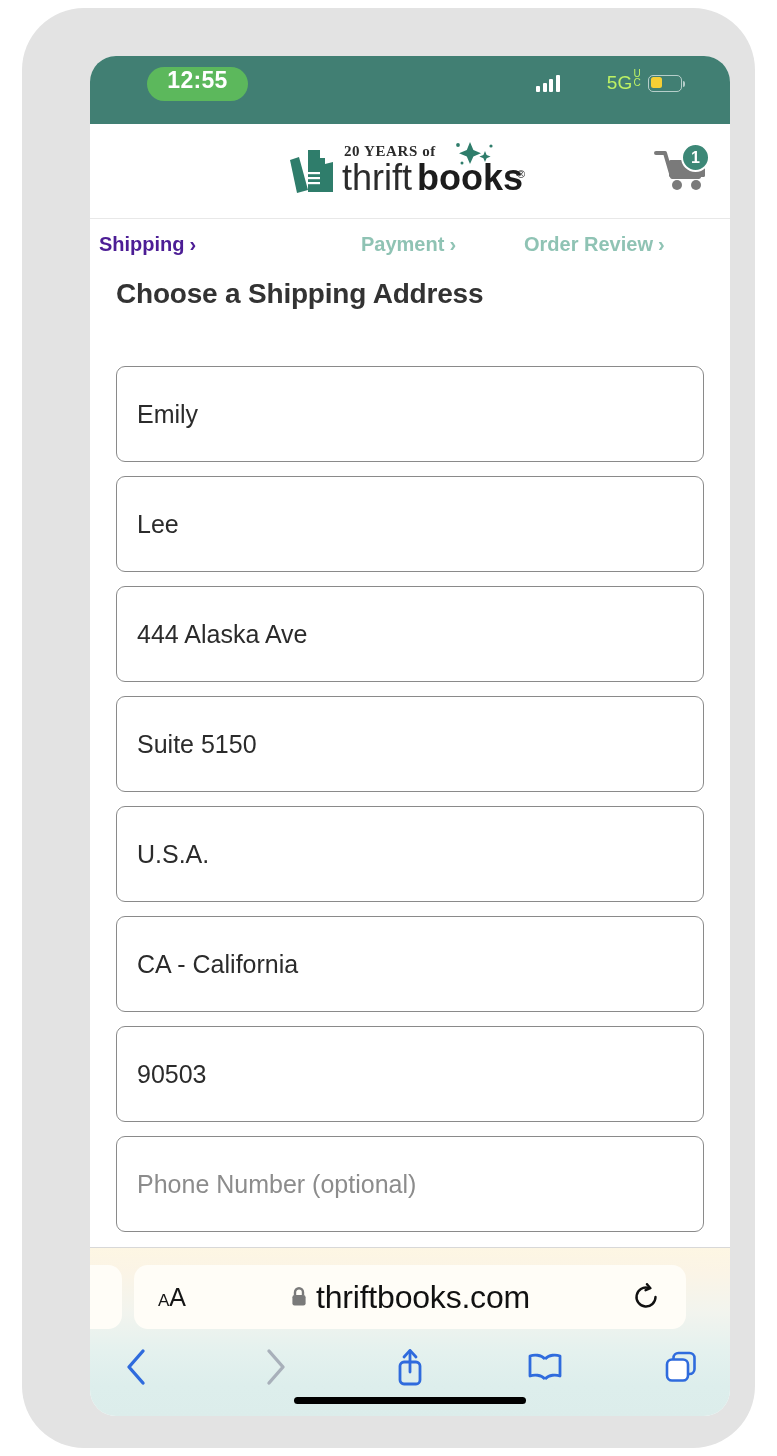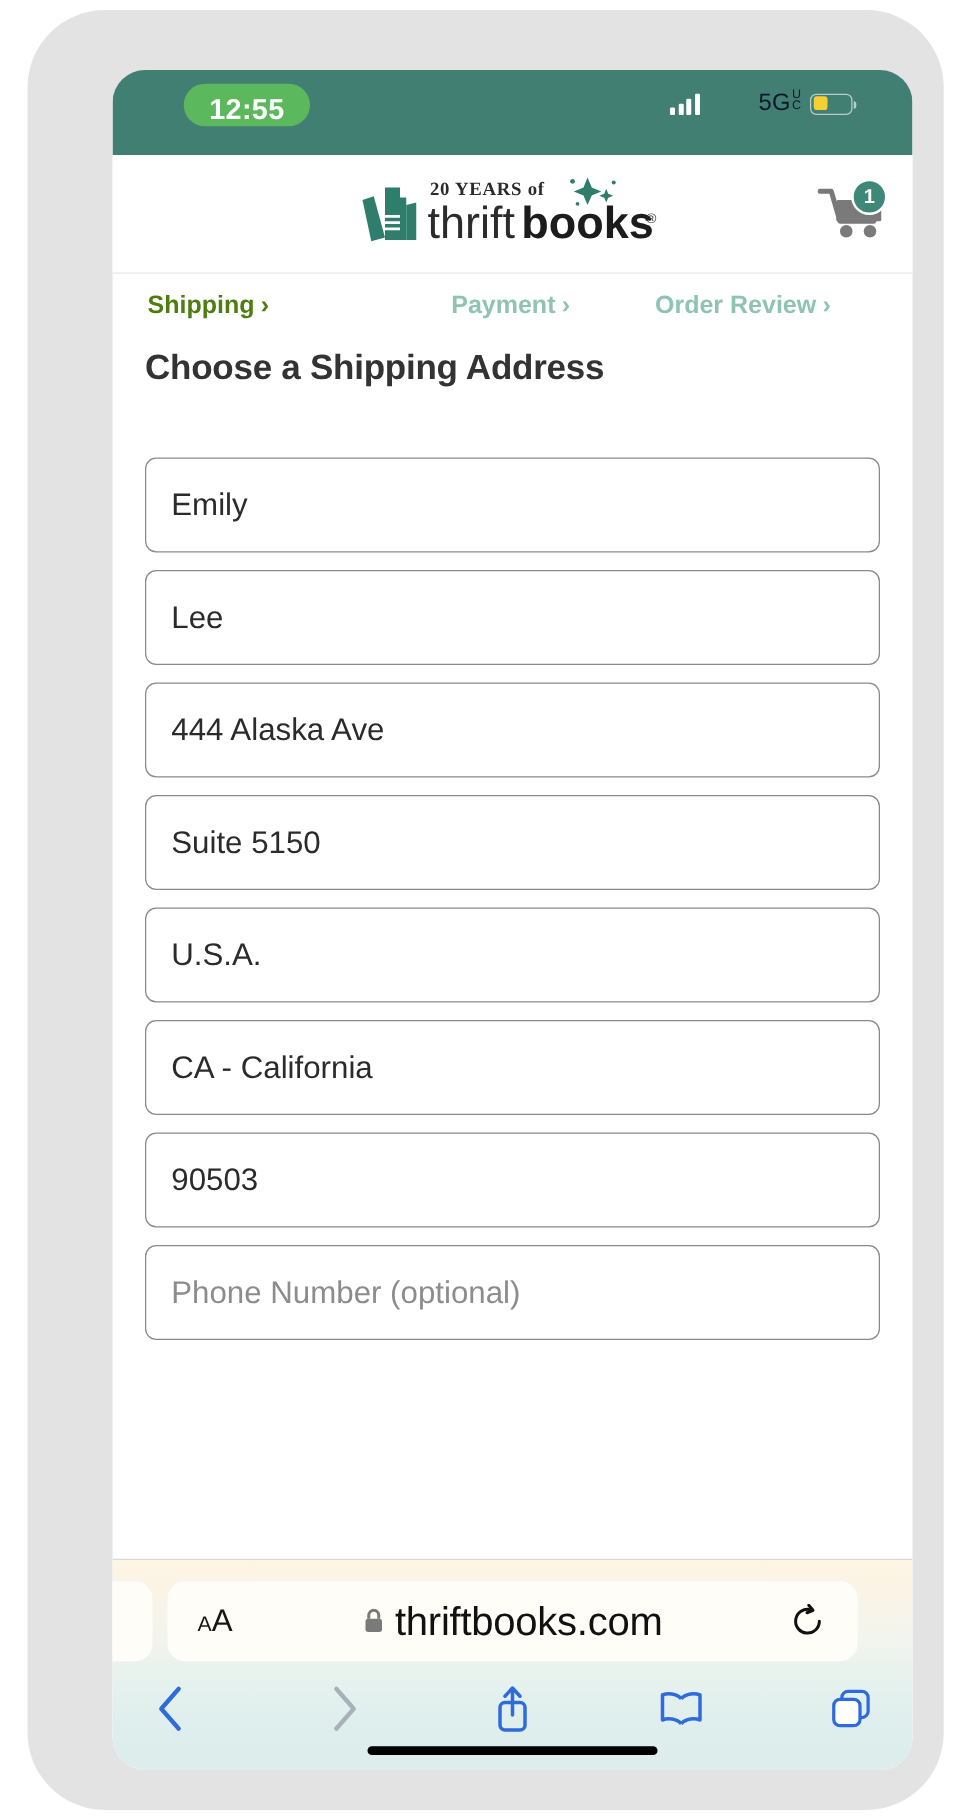--- a/index.html
+++ b/index.html
@@ -44,21 +44,21 @@
   }
   #time-pill {
     position: absolute;
     left: 57px;
     top: 11px;
     width: 101px;
     height: 34px;
     background: #5cb85c;
     border-radius: 17px;
     display: flex;
-    align-items: flex-end;
+    align-items: flex-start;
     justify-content: center;
     color: #ffffff;
     font-size: 23px;
     font-weight: 600;
     letter-spacing: 0.3px;
   }
   #status-right {
     position: absolute;
     right: 48px;
     top: 16px;
@@ -67,25 +67,25 @@
     gap: 7px;
   }
   .sig-bars { display: flex; align-items: flex-end; gap: 2.5px; height: 17px; }
   .sig-bars i { display: block; width: 4px; background: #ffffff; border-radius: 1px; }
   .sig-bars i:nth-child(1) { height: 6px; }
   .sig-bars i:nth-child(2) { height: 9px; }
   .sig-bars i:nth-child(3) { height: 13px; }
   .sig-bars i:nth-child(4) { height: 17px; }
 
   #net-label {
-    color: #0f172a;
+    color: #bef264;
     font-size: 19px;
     font-weight: 500;
     display: flex;
-    align-items: center;
+    align-items: flex-start;
     letter-spacing: 0.2px;
     margin-left: 40px;
   }
   #net-sub {
     font-size: 10px;
     line-height: 9px;
     display: inline-flex;
     flex-direction: column;
     margin-left: 1px;
     position: relative;
@@ -169,21 +169,21 @@
     width: 640px;
     height: 52px;
     display: flex;
     align-items: center;
   }
   .crumb {
     font-size: 20px;
     font-weight: 700;
     white-space: nowrap;
   }
-  .crumb.active { color: #4d7c0f; position: absolute; left: 28px; }
+  .crumb.active { color: #4c1d95; position: absolute; left: 9px; }
   .crumb.inactive { color: #8fc3b4; }
   #crumb-payment { position: absolute; left: 228px; margin-left: 43px; }
   #crumb-review { position: absolute; left: 434px; }
   .chev { margin-left: 5px; font-weight: 700; }
 
   
   #page-title {
     position: absolute;
     left: 26px;
     top: 222px;
@@ -195,21 +195,21 @@
 
   
   #form {
     position: absolute;
     left: 26px;
     top: 310px;
     width: 588px;
   }
   .field {
     width: 588px;
-    height: 76px;
+    height: 96px;
     box-sizing: border-box;
     border: 1.6px solid #8a8a8a;
     border-radius: 9px;
     background: #ffffff;
     margin-bottom: 14px;
     display: flex;
     align-items: center;
     padding: 0 20px;
     font-family: "Liberation Sans", sans-serif;
     font-size: 25px;

